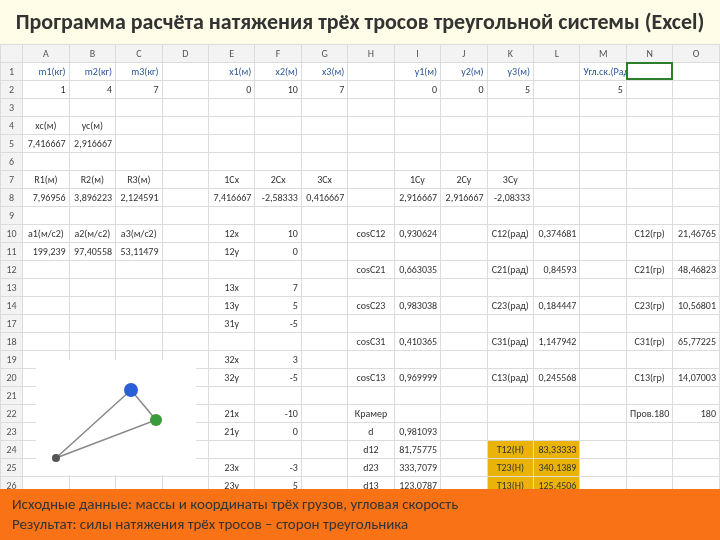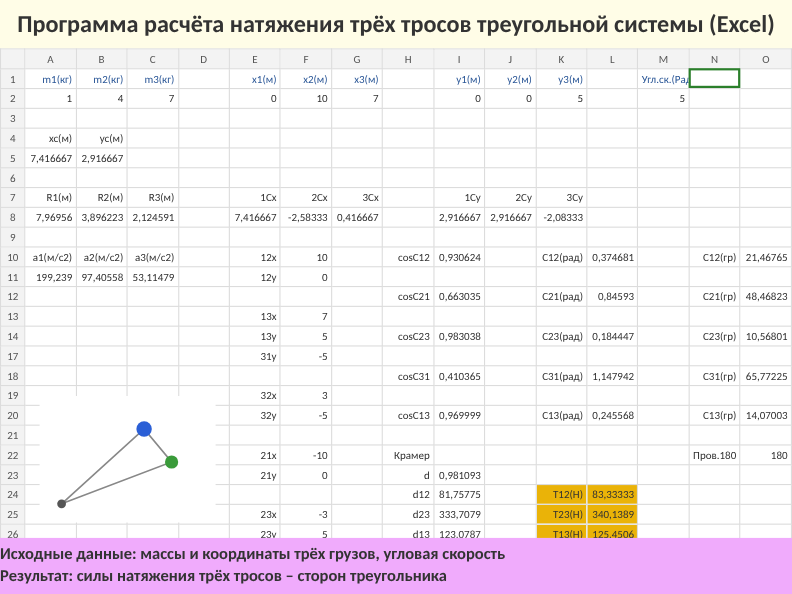--- a/index.html
+++ b/index.html
@@ -1,24 +1,24 @@
 <!DOCTYPE html>
 <html><head>
 <meta charset="utf-8">
 <style>
 html,body{margin:0;padding:0;font-family:Calibri,Arial,sans-serif;font-size:11px;color:#333;background:#fff;width:720px;height:540px;overflow:hidden}
 .title{background:#fffde7;padding:8px 4px;font-size:22px;font-weight:bold;text-align:center;color:#333;line-height:1.25}
-.footer{background:#f0abfc;padding:6px 0;font-size:15px;font-weight:bold;color:#333;line-height:1.3;position:absolute;left:0;right:0;bottom:0}
+.footer{background:#f97316;padding:6px 12px;font-size:15px;font-weight:normal;color:#333;line-height:1.3;position:absolute;left:0;right:0;bottom:0}
 .sheet{position:relative}
 table{border-collapse:collapse;table-layout:fixed;width:720px}
 td,th{border:1px solid #dcdcdc;height:18px;padding:0 3px;box-sizing:border-box;white-space:nowrap;overflow:hidden;text-align:right;font-size:10px}
 th{background:#f3f3f3;font-weight:normal;text-align:center;color:#555}
 td.rowhead{background:#f3f3f3;text-align:center;color:#555;font-size:10px}
 td.lbl{text-align:right;color:#2b5797}
-td.txt{text-align:right;color:#333}
+td.txt{text-align:center;color:#333}
 td.hl{background:#eab308}
 td.sel{outline:2px solid #2b7f2b;outline-offset:-2px}
 .cornercell{background:#f3f3f3}
 .plot{position:absolute;left:36px;top:316px;width:160px;height:115px;background:#fff}
 .plot svg{display:block}
 col.cr{width:22px}
 col.cA,col.cB,col.cC,col.cD,col.cE,col.cF,col.cG,col.cH,col.cI,col.cJ,col.cK,col.cL,col.cM,col.cN,col.cO{width:46px}
 </style>
 </head>
 <body>

